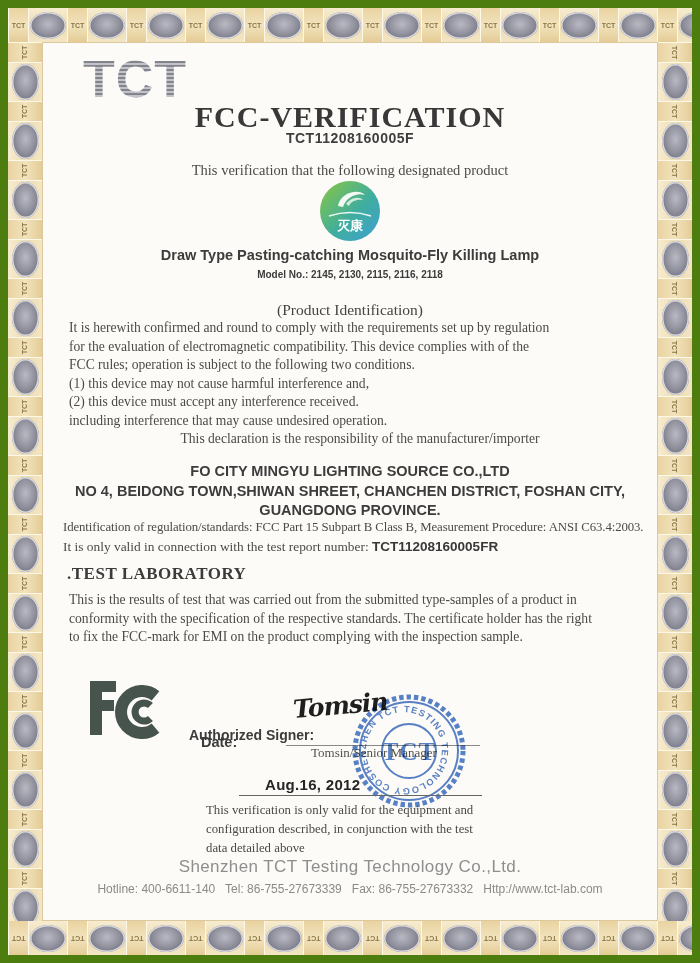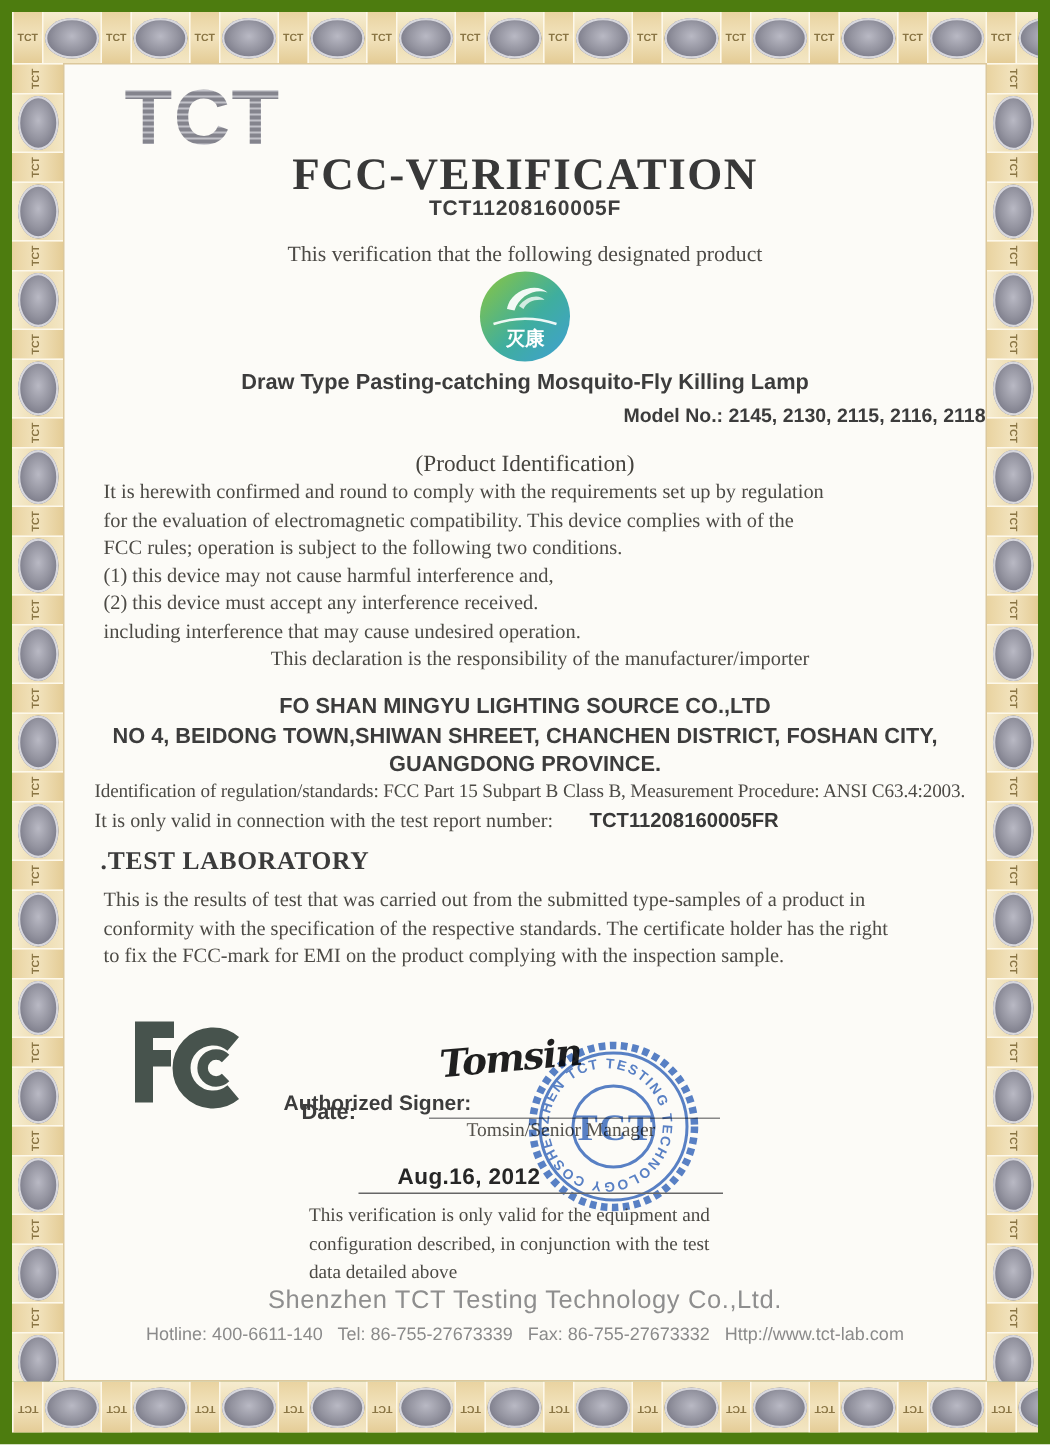--- a/index.html
+++ b/index.html
@@ -34,34 +34,34 @@
   .tct-logo { left:40px; top:10px; font-size:52px; font-weight:bold; letter-spacing:1px;
               background:repeating-linear-gradient(180deg,#84848d 0 2.5px,#c2c2c9 2.5px 4px);
               -webkit-background-clip:text; background-clip:text; color:transparent; line-height:1; }
   .title { top:57px; font-family:"Liberation Serif", serif; font-weight:bold; font-size:30px;
            letter-spacing:1px; color:#383838; }
   .certnum { top:87px; font-size:14px; font-weight:bold; color:#3e3e3e; letter-spacing:0.5px; }
   .subtitle { top:119px; font-family:"Liberation Serif", serif; font-size:14.5px; color:#4c4a46; }
 
   .badge { left:calc(50% - 31px); top:137px; width:62px; height:62px; }
   .prod-name { top:204px; font-size:14.5px; font-weight:bold; color:#3c3c3c;text-align:center; }
-  .prod-models { top:226px; font-size:13px; font-weight:bold; color:#3c3c3c;text-align:right; }
+  .prod-models { top:226px; font-size:10px; font-weight:bold; color:#3c3c3c; }
   .prod-id { top:258px; font-family:"Liberation Serif", serif; font-size:15.5px; color:#46443f; }
 
   .decl { left:26px; right:16px; top:276px; font-family:"Liberation Serif", serif;
           font-size:13.6px; line-height:18.6px; color:#4c4a45; }
   .resp { top:388px; padding-left:20px; font-family:"Liberation Serif", serif; font-size:13.6px; color:#4c4a45; }
 
   .mfr-name { top:420px; font-size:14.5px; font-weight:bold; color:#3c3c3c; }
   .mfr-a1 { top:440px; font-size:14.5px; font-weight:bold; color:#3c3c3c; }
   .mfr-a2 { top:459px; font-size:14.5px; font-weight:bold; color:#3c3c3c; }
   .regline { left:20px; right:8px; top:477px; font-family:"Liberation Serif", serif;
              font-size:12.8px; color:#4c4a45; letter-spacing:-0.1px; }
   .repline { left:20px; top:496px; font-family:"Liberation Serif", serif; font-size:13.4px; color:#4c4a45; }
-  .repline b { font-family:"Liberation Sans", sans-serif; font-size:13.5px; color:#383838;margin-left:21px; }
+  .repline b { font-family:"Liberation Sans", sans-serif; font-size:13.5px; color:#383838; }
 
   .lab-head { left:24px; top:521px; font-family:"Liberation Serif", serif; font-weight:bold;
               font-size:17px; color:#3b3b3b; letter-spacing:0.5px; }
   .lab-text { left:26px; right:28px; top:548px; font-family:"Liberation Serif", serif;
               font-size:13.6px; line-height:18.6px; color:#4c4a45; }
 
   .fcc-mark { left:40px; top:634px; width:92px; height:66px; }
 
   .auth-label { left:146px; top:684px; font-size:14px; font-weight:bold; color:#3c3c3c; }
   .auth-line { left:243px; top:702px; width:194px; border-top:1px solid #888; height:0; }
@@ -342,21 +342,21 @@
     <div class="abs decl">
       <div>It is herewith confirmed and round to comply with the requirements set up by regulation</div>
       <div>for the evaluation of electromagnetic compatibility. This device complies with of the</div>
       <div>FCC rules; operation is subject to the following two conditions.</div>
       <div>(1)  this device may not cause harmful interference and,</div>
       <div>(2)  this device must accept any interference received.</div>
       <div>including interference that may cause undesired operation.</div>
     </div>
     <div class="abs ctr resp">This declaration is the responsibility of the manufacturer/importer</div>
 
-    <div class="abs ctr mfr-name">FO SHAN MINGYU LIGHTING SOURCE CO.,LTD</div>
+    <div class="abs ctr mfr-name">FO CITY MINGYU LIGHTING SOURCE CO.,LTD</div>
     <div class="abs ctr mfr-a1">NO 4, BEIDONG TOWN,SHIWAN SHREET, CHANCHEN DISTRICT, FOSHAN CITY,</div>
     <div class="abs ctr mfr-a2">GUANGDONG PROVINCE.</div>
     <div class="abs regline">Identification of regulation/standards: FCC Part 15 Subpart B Class B, Measurement Procedure: ANSI C63.4:2003.</div>
     <div class="abs repline"><span>It is only valid in connection with the test report number: </span><b>TCT11208160005FR</b></div>
 
     <div class="abs lab-head">.TEST LABORATORY</div>
     <div class="abs lab-text">
       <div>This is the results of test that was carried out from the submitted type-samples of a product in</div>
       <div>conformity with the specification of the respective standards. The certificate holder has the right</div>
       <div>to fix the FCC-mark for EMI on the product complying with the inspection sample.</div>

